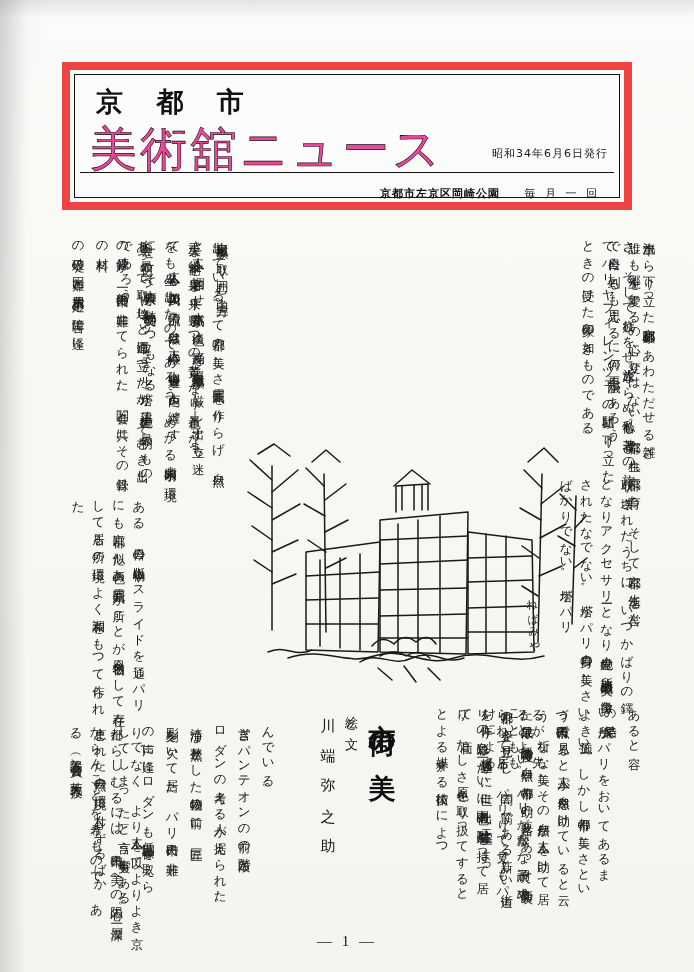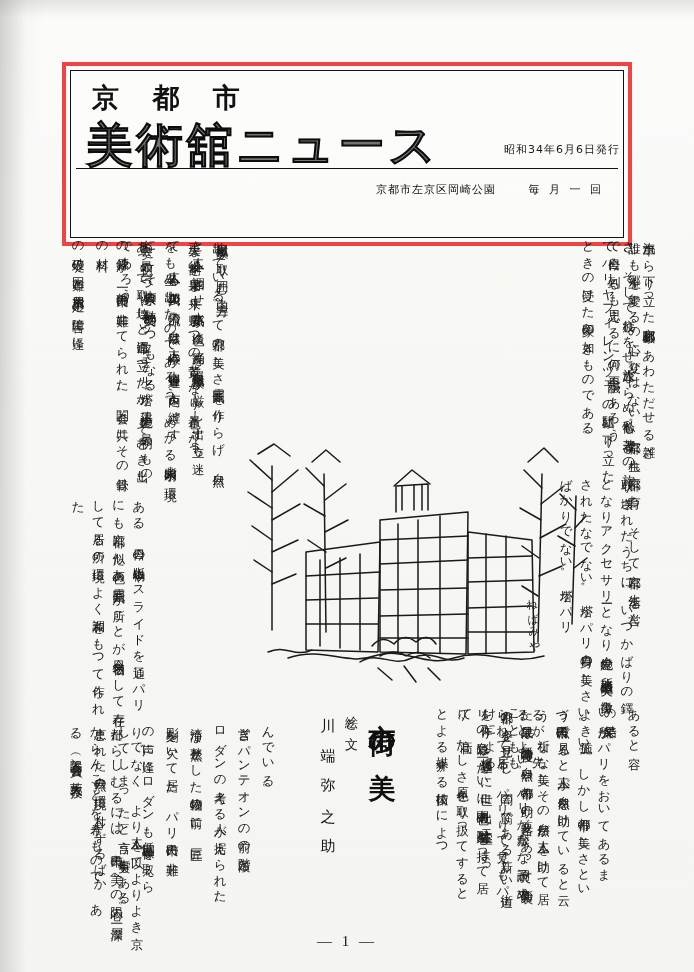--- a/index.html
+++ b/index.html
@@ -35,22 +35,22 @@
     background: linear-gradient(180deg, rgba(120,120,120,0.18), rgba(255,255,255,0));
     pointer-events: none;
   }
 
   
   .masthead {
     position: absolute;
     left: 62px;
     top: 62px;
     width: 570px;
-    height: 184px;
-    border: 4px solid #ef4444;
+    height: 148px;
+    border: 8px solid #ef4444;
     box-sizing: border-box;
     background: rgba(255,255,255,0.35);
   }
   .masthead-inner {
     position: absolute;
     inset: 4px;
     border: 1px solid #111;
     box-sizing: border-box;
   }
   .mh-kyoto {
@@ -61,39 +61,39 @@
     font-weight: bold;
     font-size: 27px;
     letter-spacing: 12px;
     color: #111;
   }
   .mh-title {
     position: absolute;
     left: 20px;
     top: 48px;
     font-family: "DejaVu Sans", sans-serif;
-    font-weight: bold;
+    font-weight: normal;
     font-size: 47px;
     letter-spacing: 3px;
-    color: #737373;
+    color: #ec4899;
     -webkit-text-stroke: 0.6px #0d0d0d;
   }
   .mh-no {
     position: absolute;
     right: 18px;
     top: 20px;
     font-family: "Liberation Serif", serif;
     font-weight: bold;
     font-size: 35px;
     letter-spacing: 0px;
     color: #111;
   }
   .mh-date {
     position: absolute;
-    right: 8px;
+    right: 16px;
     top: 76px;
     font-size: 11px;
     letter-spacing: 1px;
     color: #1a1a1a;
     text-align: right;
     margin-left: 32px;
   }
   .mh-rule {
     position: absolute;
     left: 10px;
@@ -110,20 +110,21 @@
     font-weight: bold;
     color: #111;
   }
   .mh-addr {
     position: absolute;
     left: 310px;
     top: 116px;
     font-size: 11px;
     letter-spacing: 1px;
     color: #111;
+    font-weight: bold;
   }
   .mh-freq {
     position: absolute;
     right: 24px;
     top: 116px;
     font-size: 11px;
     letter-spacing: 3px;
     color: #111;
   }
 

